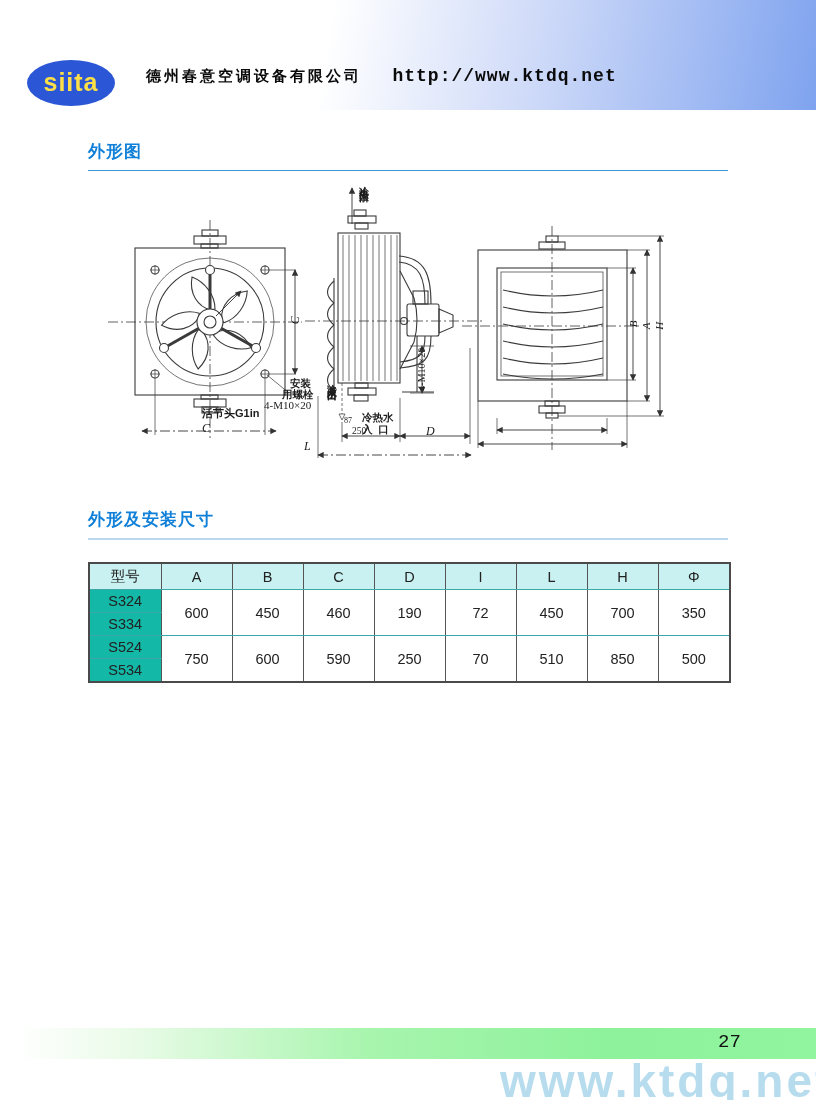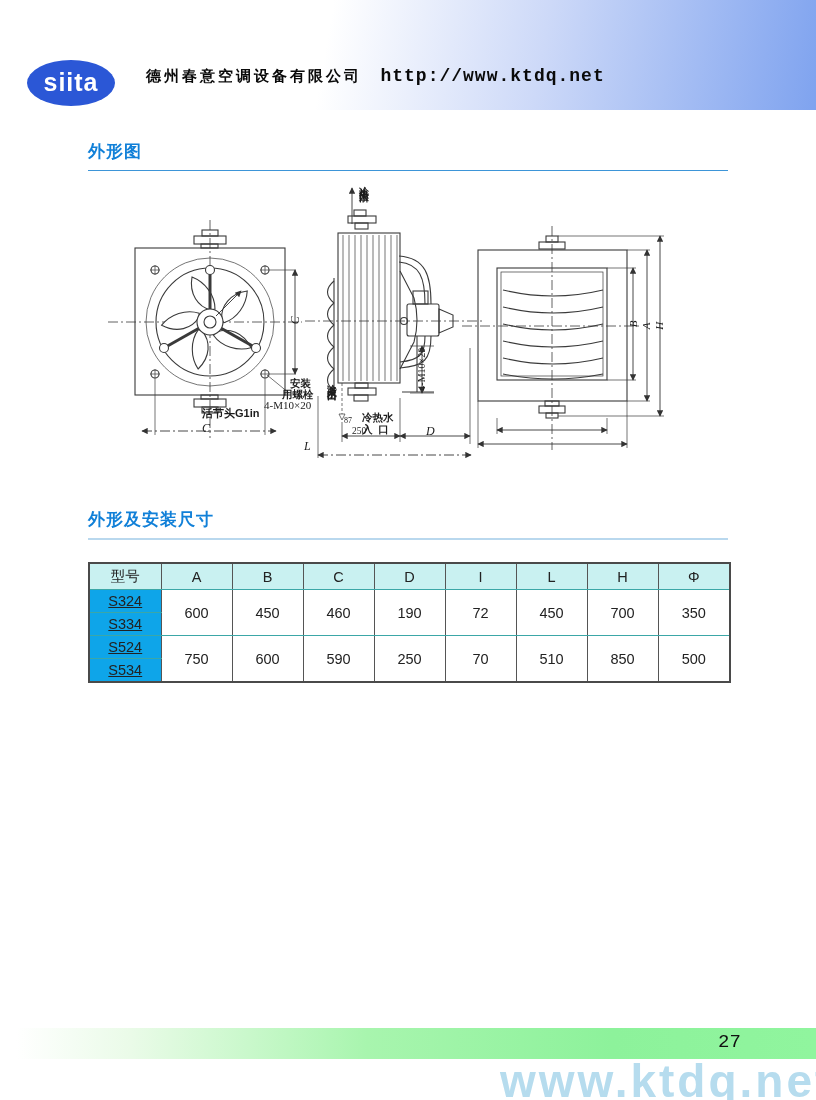--- a/index.html
+++ b/index.html
@@ -3,25 +3,25 @@
 <meta charset="utf-8">
 <style>
   html,body{margin:0;padding:0;}
   body{width:816px;height:1100px;background:#fff;font-family:"Liberation Sans",sans-serif;}
   .page{position:relative;width:816px;height:1100px;overflow:hidden;background:#ffffff;}
 
   
   .top-band{position:absolute;left:0;top:0;width:816px;height:110px;
     background:linear-gradient(100deg,#ffffff 40%,#cdd9f8 66%,#7fa3ef 100%);}
   .logo{position:absolute;left:27px;top:60px;width:88px;height:46px;background:#2b57d6;
-    border-radius:50%;color:#ffffff;font-weight:bold;font-size:25px;text-align:center;line-height:44px;
+    border-radius:50%;color:#fde047;font-weight:bold;font-size:25px;text-align:center;line-height:44px;
     letter-spacing:1px;}
   .hdr-line{position:absolute;left:146px;top:66px;white-space:nowrap;}
   .company{font-family:"Liberation Serif",serif;font-weight:bold;font-size:15px;color:#0a0a0a;letter-spacing:3px;}
-  .website{font-family:"Liberation Mono",monospace;font-weight:bold;font-size:18px;color:#0a0a0a;letter-spacing:1px;margin-left:14px;}
+  .website{font-family:"Liberation Mono",monospace;font-weight:bold;font-size:18px;color:#0a0a0a;letter-spacing:1px;margin-left:26px;}
 
   
   .sec-title{position:absolute;left:88px;color:#1180d8;font-weight:bold;font-size:17px;letter-spacing:1px;}
   .divider1{position:absolute;left:88px;width:640px;border-top:1px solid #3d95d8;}
   .divider2{position:absolute;left:88px;width:640px;border-top:2px solid #b9d8ee;}
 
   
   .drawing{position:absolute;left:90px;top:178px;width:640px;height:300px;}
   .drawing svg{position:absolute;left:0;top:0;}
   svg .s{stroke:#3a3a3a;fill:none;stroke-width:1.1;}
@@ -37,21 +37,21 @@
   .rot{transform:rotate(-90deg);transform-origin:center center;text-align:center;}
 
   
   .dim-table{position:absolute;left:88px;top:562px;border-collapse:collapse;table-layout:fixed;width:642px;
     font-size:14.5px;color:#222;}
   .dim-table th,.dim-table td{border-left:1px solid #555;border-right:1px solid #555;
     border-top:1px solid #3ba7a7;border-bottom:1px solid #3ba7a7;text-align:center;font-weight:normal;padding:0;}
   .dim-table{border:2px solid #4a4a4a;}
   .dim-table th{height:25px;background:#c9f1f1;}
   .dim-table td{height:22px;}
-  .dim-table td.model{background:#0ea5e9;text-decoration:underline;}
+  .dim-table td.model{background:#14b8a6;}
 
   
   .footer-band{position:absolute;left:0;top:1028px;width:816px;height:31px;
     background:linear-gradient(to right,#ffffff 2%,#eafbe8 16%,#a8f5ae 45%,#8df29b 75%,#90f59e 100%);}
   .hotline{position:absolute;left:64px;top:1033px;font-family:"Liberation Serif",serif;font-weight:bold;
     font-size:16px;color:#111;letter-spacing:1px;}
   .pagenum{position:absolute;left:718px;top:1031px;font-family:Liberation Mono, monospace;font-size:19px;color:#111;}
   .watermark{position:absolute;left:500px;top:1054px;font-weight:bold;font-size:46px;color:#b6dcee;
     letter-spacing:3px;white-space:nowrap;}
 </style>

